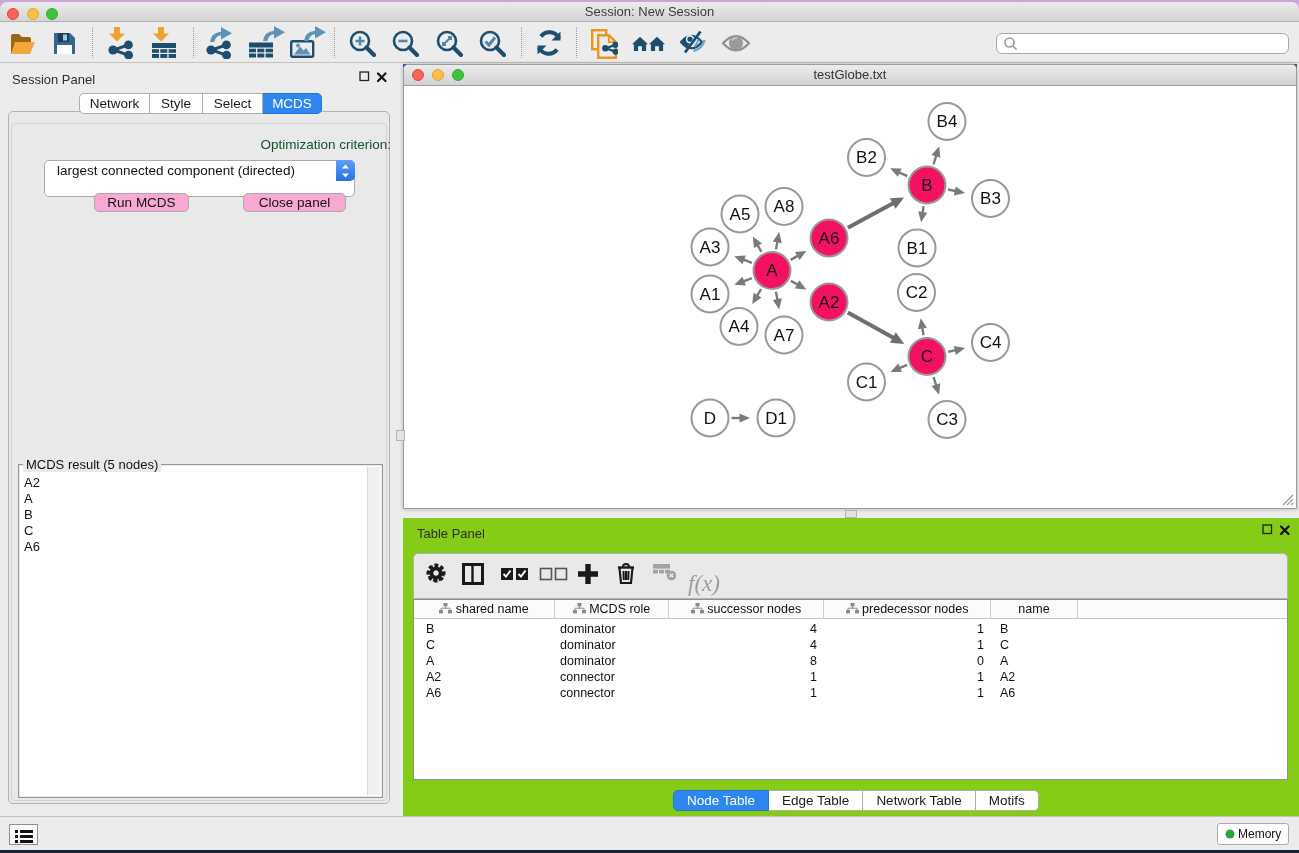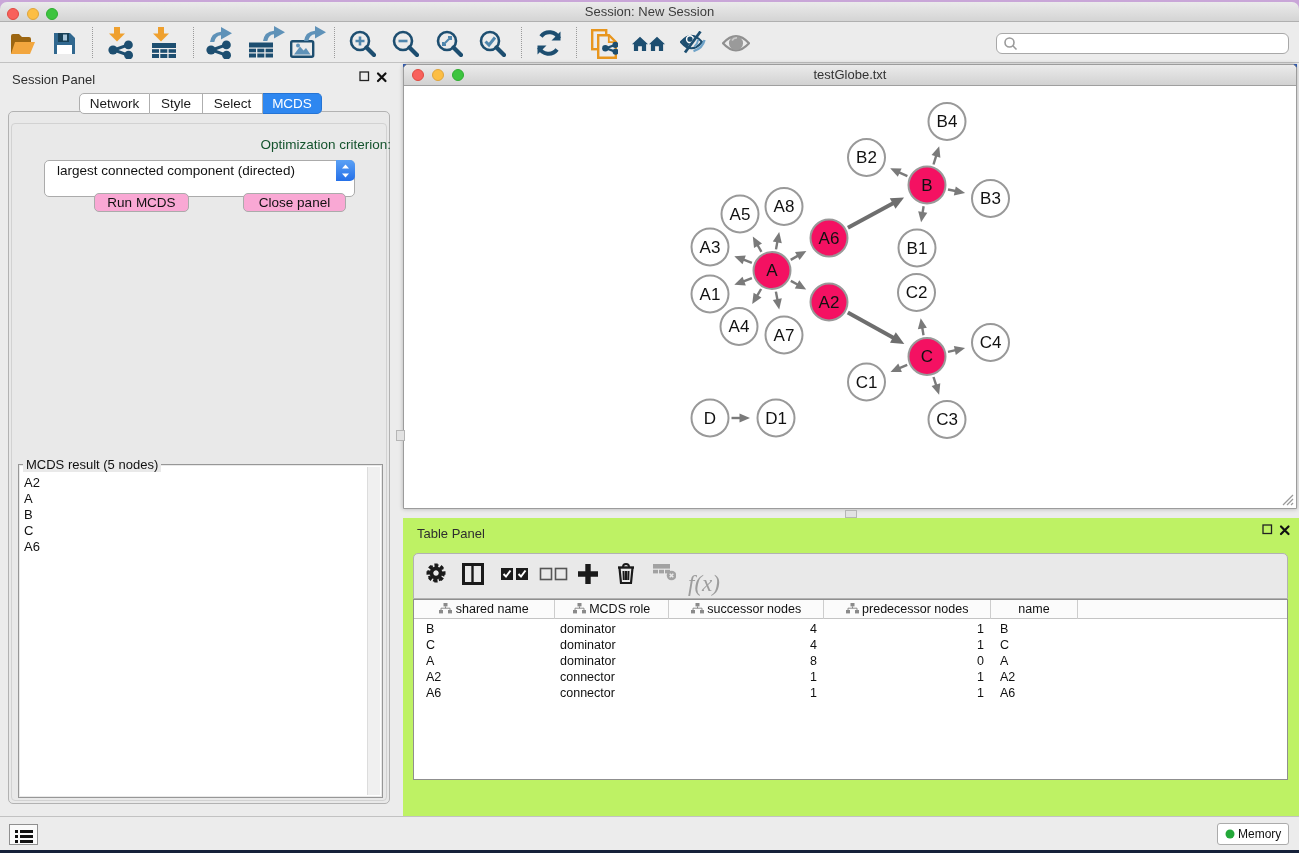--- a/index.html
+++ b/index.html
@@ -46,21 +46,21 @@
   font-size:13px; color:#111; padding:9px 0 0 4px; line-height:16px; }
 #fieldset .sb { position:absolute; right:1px; top:1px; width:13px; bottom:1px; background:#f0f0f0; border-left:1px solid #dcdcdc; }
 
 #netwin { left:403px; top:64px; width:894px; height:445px; background:#fff; border:1px solid #9c9c9c;
   border-radius:5px 5px 0 0; box-shadow:0 0 4px rgba(0,0,0,0.25); }
 #net-title { position:absolute; left:0; top:0; width:100%; height:21px; background:linear-gradient(#ebebeb,#d2d2d2);
   border-bottom:1px solid #9f9f9f; border-radius:5px 5px 0 0; }
 #net-title .title { width:100%; text-align:center; font-size:13px; color:#333; line-height:20px; }
 #canvas { position:absolute; left:0; top:22px; width:892px; height:421px; background:#fff; }
 
-#tpanel { left:403px; top:518px; width:896px; height:298px; background:#bef264; }
+#tpanel { left:403px; top:518px; width:896px; height:298px; background:#84cc16; }
 #tp-title { position:absolute; left:14px; top:8px; font-size:13px; color:#2e2e2e; }
 #tp-toolbar { position:absolute; left:10px; top:35px; width:875px; height:46px; background:#e9e9e9;
   border:1px solid #b2b2b2; border-radius:5px 5px 0 0; }
 #tp-table { position:absolute; left:10px; top:81px; width:875px; height:181px; background:#fff; border:1px solid #8f8f8f; }
 #thead { position:absolute; left:0; top:0; width:100%; height:19px; background:#fbfbfb; border-bottom:1px solid #c4c4c4; }
 .hcell { position:absolute; top:0; height:19px; border-right:1px solid #cdcdcd; font-size:12.5px; color:#111; text-align:center; line-height:19px; }
 .trow { position:absolute; font-size:12.5px; color:#111; height:16px; line-height:16px; }
 .tcell { position:absolute; }
 #tabs2 { position:absolute; left:270px; top:272px; height:21px; }
 .tab2 { float:left; height:21px; line-height:20px; padding:0 13px; font-size:13.5px; color:#1a1a1a;
@@ -498,20 +498,26 @@
       <span class="tcell" style="left:586px;">A2</span>
     </div>
     <div class="trow" style="left:0; top:85px; width:100%;">
       <span class="tcell" style="left:12px;">A6</span>
       <span class="tcell" style="left:146px;">connector</span>
       <span class="tcell" style="left:255px; width:148px; text-align:right;">1</span>
       <span class="tcell" style="left:410px; width:160px; text-align:right;">1</span>
       <span class="tcell" style="left:586px;">A6</span>
     </div>
   </div>
+  <div id="tabs2">
+    <div class="tab2 first sel">Node Table</div>
+      <div class="tab2">Edge Table</div>
+      <div class="tab2">Network Table</div>
+      <div class="tab2 last">Motifs</div>
+  </div>
 </div>
 <div class="abs" style="left:396px; top:430px; width:9px; height:11px; background:#e2e2e2; border:1px solid #b5b5b5;"></div>
 <div class="abs" style="left:845px; top:510px; width:12px; height:8px; background:#e2e2e2; border:1px solid #b5b5b5;"></div>
 <div class="abs" id="statusbar">
   <div id="listbtn"><svg width="27" height="19" style="margin:2px 0 0 4px;">
         <g fill="#111">
           <rect x="1" y="3" width="3" height="3"></rect>
           <rect x="6" y="3" width="13" height="3"></rect>
           <rect x="1" y="8" width="3" height="3"></rect>
           <rect x="6" y="8" width="13" height="3"></rect>

